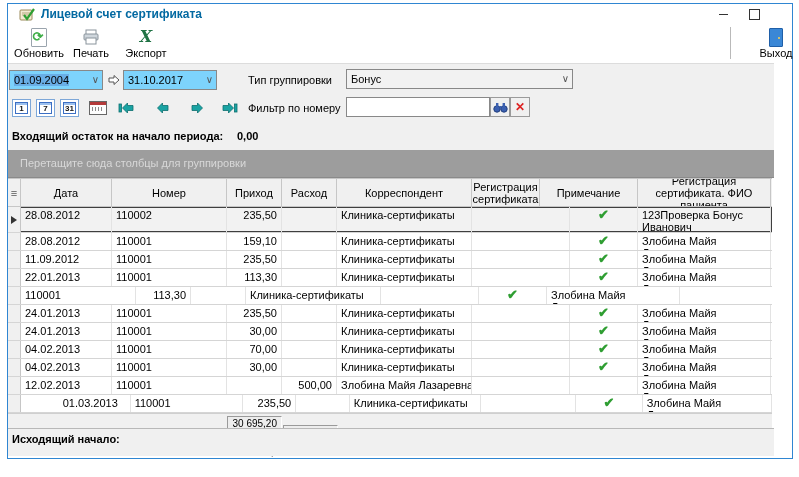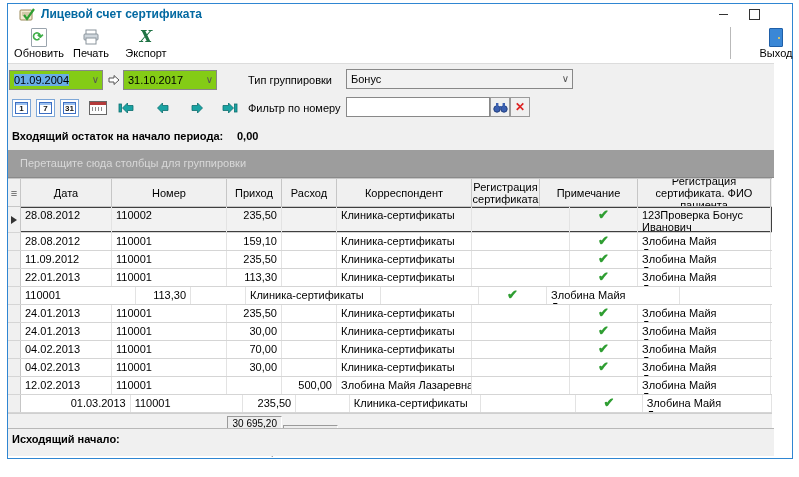--- a/index.html
+++ b/index.html
@@ -26,21 +26,21 @@
   .tool-sep{position:absolute;left:722px;top:3px;height:32px;border-left:1px solid #b9b9b9;}
   .tb-exit{left:746px;width:44px;overflow:hidden;}
   .page-ic{position:relative;width:14px;height:17px;background:#fff;border:1px solid #9aa4ad;border-radius:1px;}
   .page-ic .arr{position:absolute;left:-1px;top:1px;width:14px;text-align:center;color:#3fae49;font-size:13px;font-weight:bold;line-height:14px;}
   .excel-x{font-family:"DejaVu Serif",serif;font-style:italic;font-weight:bold;font-size:16px;color:#1f7244;line-height:16px;}
   .door-ic{position:relative;width:12px;height:17px;background:#3a87d6;border:1px solid #1f5fa8;border-radius:1px;}
   .door-ic:after{content:"";position:absolute;right:2px;top:8px;width:2px;height:2px;background:#ffd24a;border-radius:50%;}
 
   
   .filterpanel{position:absolute;left:0;top:59px;width:766px;height:87px;background:#f0f0f0;border-top:1px solid #dcdcdc;}
-  .combo{position:absolute;height:20px;background:#84cc16;border:1px solid #888;font-size:11px;line-height:18px;padding:0 4px;box-sizing:border-box;color:#000;}
+  .combo{position:absolute;height:20px;background:#7dd3fc;border:1px solid #888;font-size:11px;line-height:18px;padding:0 4px;box-sizing:border-box;color:#000;}
   .combo .chev{position:absolute;right:3px;top:2px;color:#555;font-size:10px;line-height:14px;}
   .combo-date1{left:1px;top:6px;width:94px;}
   .combo-date1 .sel{background:#69aee6;}
   .combo-date2{left:115px;top:6px;width:94px;}
   .combo-type{left:338px;top:5px;width:227px;background:#f2f2f2;}
   .nextdate-btn{position:absolute;left:99px;top:8px;width:14px;height:16px;background:transparent;text-align:center;}
   .flabel{position:absolute;font-size:11px;color:#000;white-space:nowrap;}
   .lbl-type{left:240px;top:10px;}
   .lbl-filter{left:240px;top:38px;}
   .filter-input{position:absolute;left:338px;top:33px;width:144px;height:20px;border:1px solid #888;background:#fff;font-size:11px;padding:0 3px;box-sizing:border-box;font-family:"Liberation Sans",sans-serif;}
@@ -334,21 +334,21 @@
           <div class="g-cell" style="width: 115px; text-align: left;">110001</div>
           <div class="g-cell" style="width: 55px; text-align: right;"></div>
           <div class="g-cell" style="width: 55px; text-align: right;">500,00</div>
           <div class="g-cell" style="width: 135px; text-align: left;">Злобина Майя Лазаревна</div>
           <div class="g-cell" style="width: 98px; text-align: left;"></div>
           <div class="g-cell" style="width: 68px; text-align: center;"></div>
           <div class="g-cell wrap" style="width: 133px; text-align: left;">Злобина Майя Лазаревна</div>
         </div>
         <div class="g-row" style="height: 18px;">
           <div class="g-cell g-ind" style="width: 13px;"></div>
-          <div class="g-cell" style="width: 82px; text-align: right; margin-left: 30px;">01.03.2013</div>
+          <div class="g-cell" style="width: 82px; text-align: center; margin-left: 30px;">01.03.2013</div>
           <div class="g-cell" style="width: 115px; text-align: left;">110001</div>
           <div class="g-cell" style="width: 55px; text-align: right;">235,50</div>
           <div class="g-cell" style="width: 55px; text-align: right;"></div>
           <div class="g-cell" style="width: 135px; text-align: left;">Клиника-сертификаты</div>
           <div class="g-cell" style="width: 98px; text-align: left;"></div>
           <div class="g-cell" style="width: 68px; text-align: center;"><span class="chk">✔</span></div>
           <div class="g-cell wrap" style="width: 133px; text-align: left;">Злобина Майя Лазаревна</div>
         </div>
       </div>
     <div class="g-footer" id="grid-footer">

